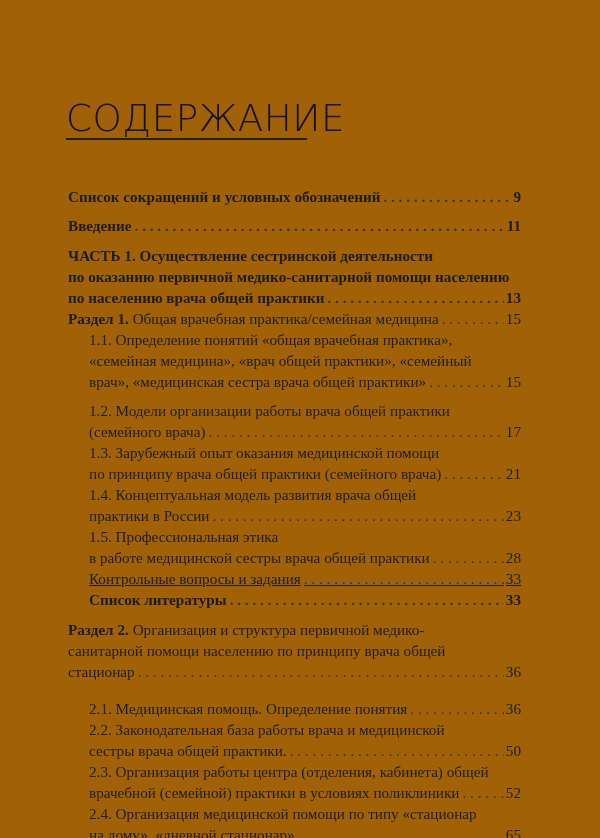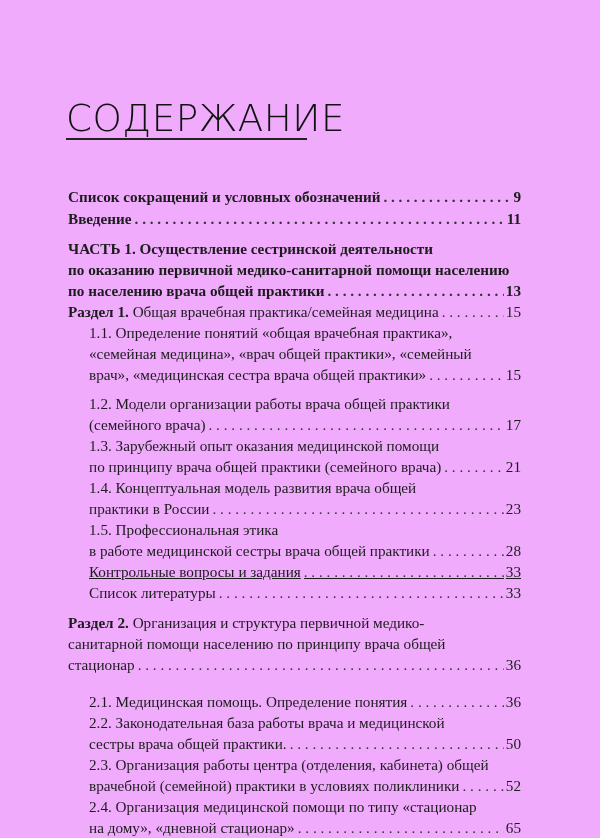--- a/index.html
+++ b/index.html
@@ -11,21 +11,21 @@
       width: 600px;
       height: 838px;
       position: relative;
       overflow: hidden;
       color: #1a1a1a;
     }
     .page {
       position: absolute;
       left: 0; top: 0;
       width: 600px; height: 838px;
-      background: #f0abfc;
+      background: #a16207;
     }
     .title {
       position: absolute;
       left: 66px;
       top: 96px;
       font-family: "DejaVu Sans", sans-serif;
       font-weight: 300;
       font-size: 38px;
       letter-spacing: 0.5px;
       line-height: 44px;
@@ -95,21 +95,21 @@
   <div class="title-rule"></div>
 
   <div class="toc" id="toc">
       <div class="entry bold" style="margin-top: 0px;">
         <div class="last-line">
           <span class="txt"><span>Список сокращений и условных обозначений</span></span>
           <span class="leader"></span>
           <span class="page-num">9</span>
         </div>
       </div>
-      <div class="entry bold" style="margin-top: 1px;">
+      <div class="entry bold" style="margin-top: 8px;">
         <div class="last-line">
           <span class="txt"><span>Введение</span></span>
           <span class="leader"></span>
           <span class="page-num">11</span>
         </div>
       </div>
       <div class="entry bold" style="margin-top: 9px;">
         <div class="line"><span class="txt"><span>ЧАСТЬ 1. Осуществление сестринской деятельности</span></span></div>
         <div class="line"><span class="txt"><span>по оказанию первичной медико-санитарной помощи населению</span></span></div>
         <div class="last-line">
@@ -166,21 +166,21 @@
           <span class="page-num">28</span>
         </div>
       </div>
       <div class="entry sub" style="margin-top: 0px; text-decoration: underline;">
         <div class="last-line">
           <span class="txt"><span>Контрольные вопросы и задания</span></span>
           <span class="leader"></span>
           <span class="page-num">33</span>
         </div>
       </div>
-      <div class="entry sub" style="margin-top: 0px;">
+      <div class="entry sub" style="margin-top: 0px; font-weight: bold;">
         <div class="last-line">
           <span class="txt"><span>Список литературы</span></span>
           <span class="leader"></span>
           <span class="page-num">33</span>
         </div>
       </div>
       <div class="entry" style="margin-top: 9px;">
         <div class="line"><span class="txt"><span class="label-bold">Раздел 2.</span> <span>Организация и структура первичной медико-</span></span></div>
         <div class="line"><span class="txt"><span>санитарной помощи населению по принципу врача общей</span></span></div>
         <div class="last-line">

